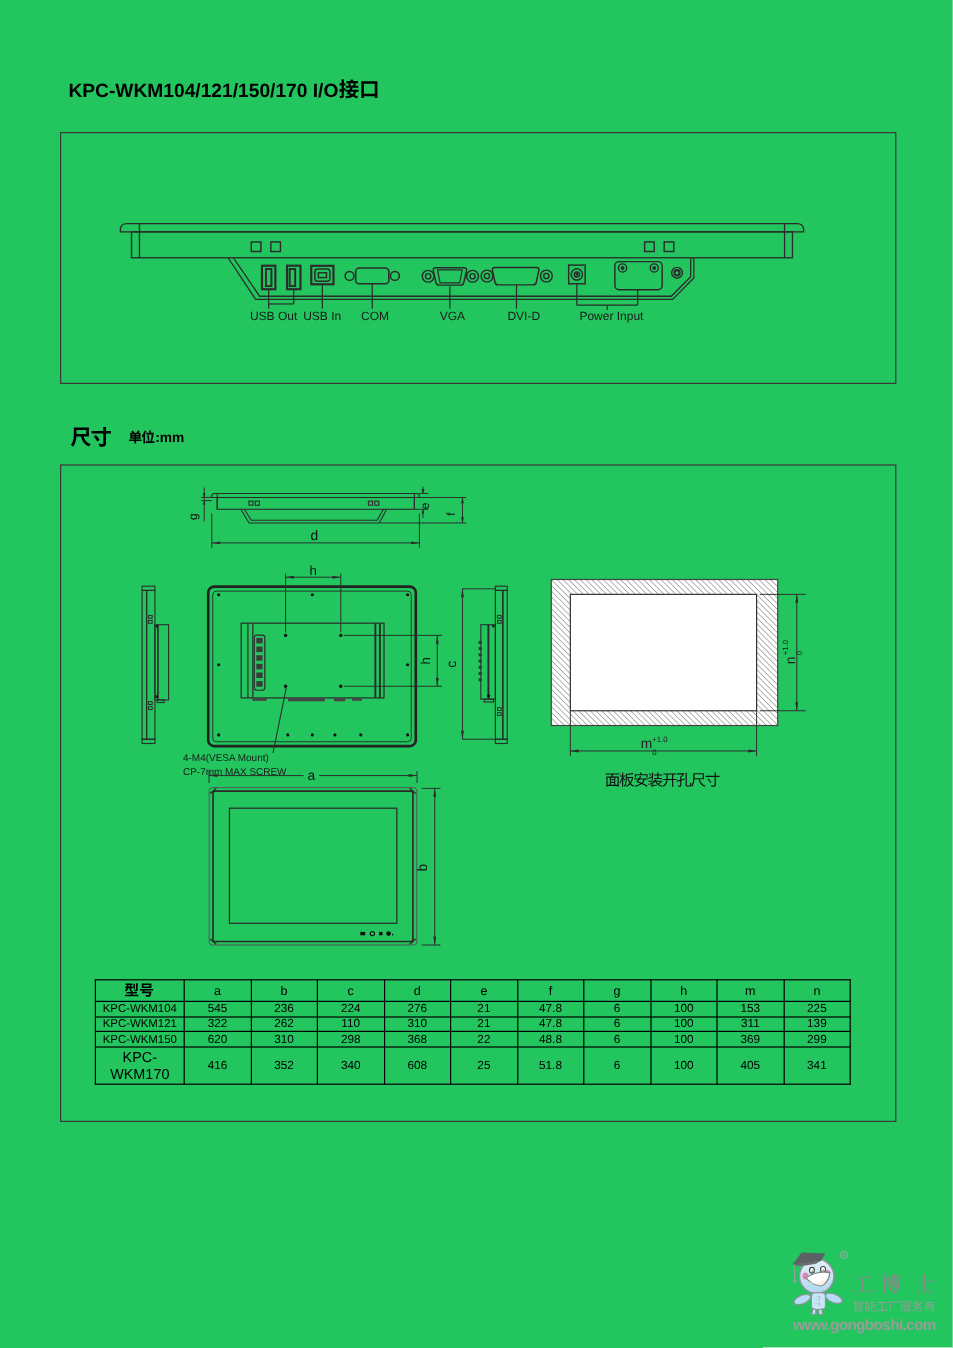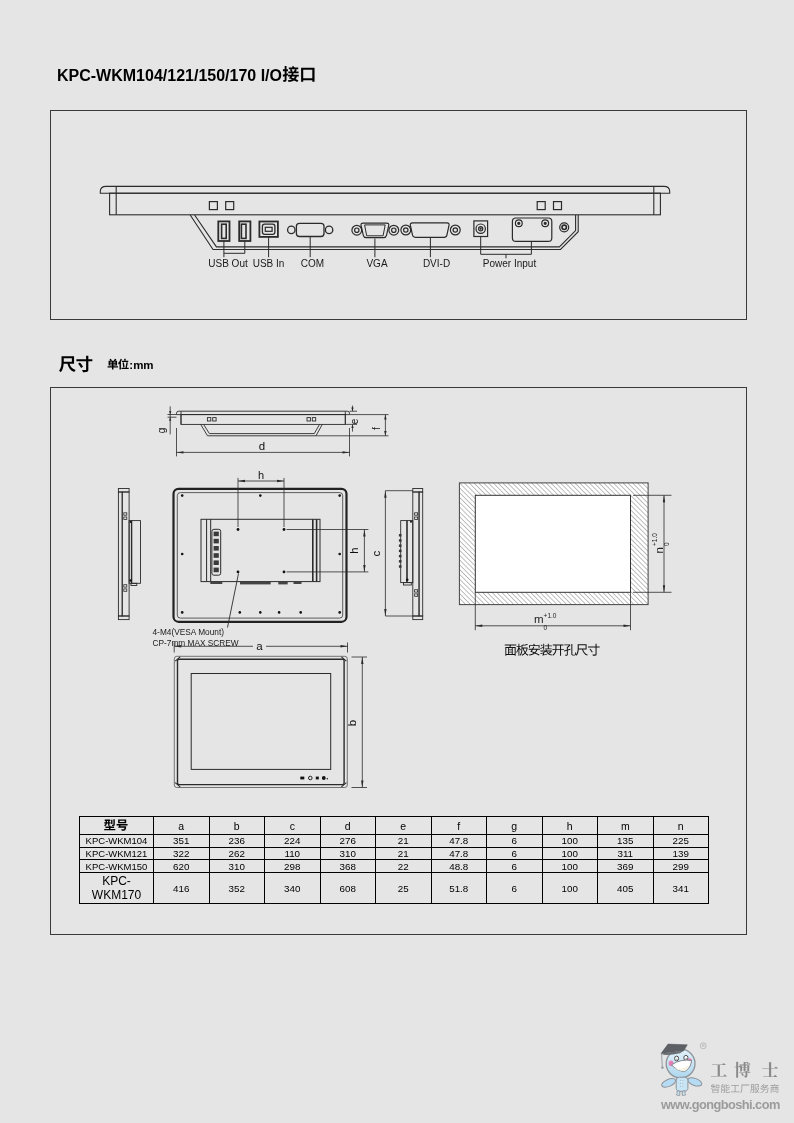--- a/index.html
+++ b/index.html
@@ -1,16 +1,16 @@
 <!DOCTYPE html>
 <html><head>
 <meta charset="utf-8">
 <style>
   html,body{margin:0;padding:0;background:#fff}
-  #page{position:relative;width:794px;height:1123px;background:#e5e5e5;overflow:hidden;font-family:"Liberation Sans",sans-serif}
+  #page{position:relative;width:794px;height:1123px;background:#22c55e;overflow:hidden;font-family:"Liberation Sans",sans-serif}
   .abs{position:absolute}
   table.spec{border-collapse:collapse;table-layout:fixed}
   table.spec td{border:1px solid #000;text-align:center;vertical-align:middle;padding:0;font-size:9.8px;color:#000}
   table.spec tr:first-child td{font-size:10.5px}
 </style>
 </head>
 <body>
 <div id="page">
 
 <div class="abs" style="left:50px;top:110px;width:695px;height:208px;border:1px solid #3a3a3a;"></div>
@@ -480,29 +480,29 @@
           <td>d</td>
           <td>e</td>
           <td>f</td>
           <td>g</td>
           <td>h</td>
           <td>m</td>
           <td>n</td>
         </tr>
 <tr>
           <td style="font-size:9.5px">KPC-WKM104</td>
-          <td>351</td>
+          <td>545</td>
           <td>236</td>
           <td>224</td>
           <td>276</td>
           <td>21</td>
           <td>47.8</td>
           <td>6</td>
           <td>100</td>
-          <td>135</td>
+          <td>153</td>
           <td>225</td>
         </tr>
 <tr>
           <td style="font-size:9.5px">KPC-WKM121</td>
           <td>322</td>
           <td>262</td>
           <td>110</td>
           <td>310</td>
           <td>21</td>
           <td>47.8</td>

